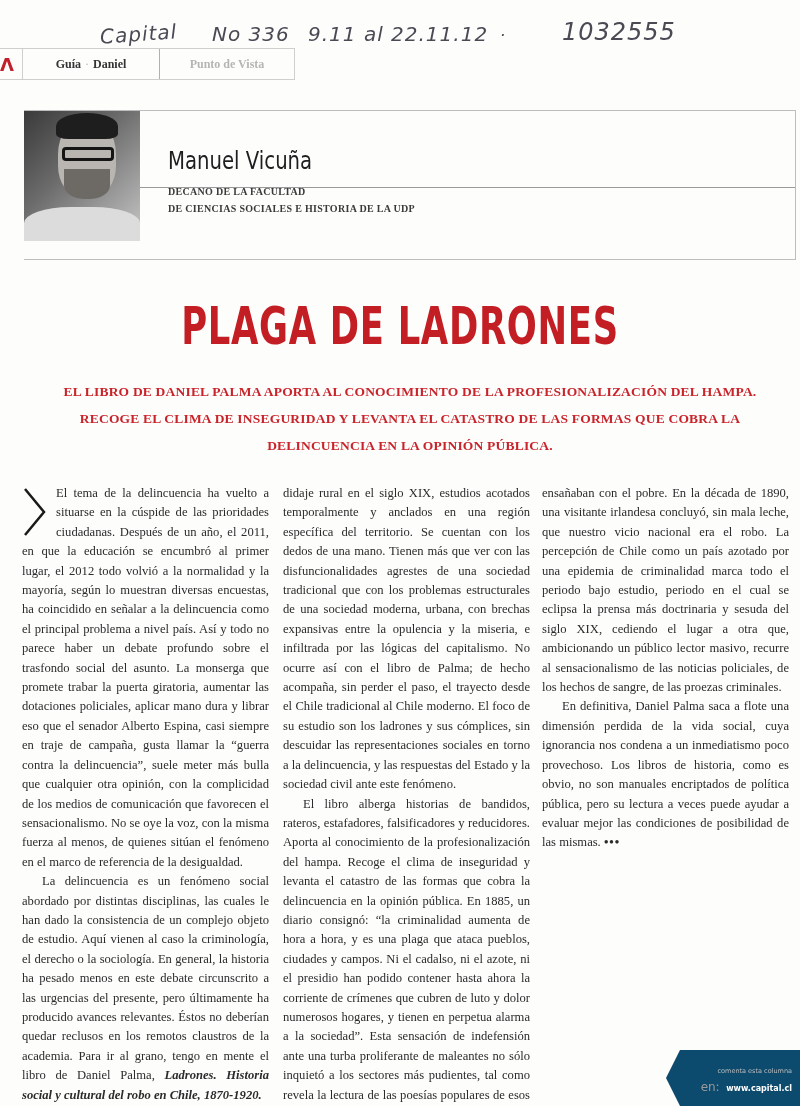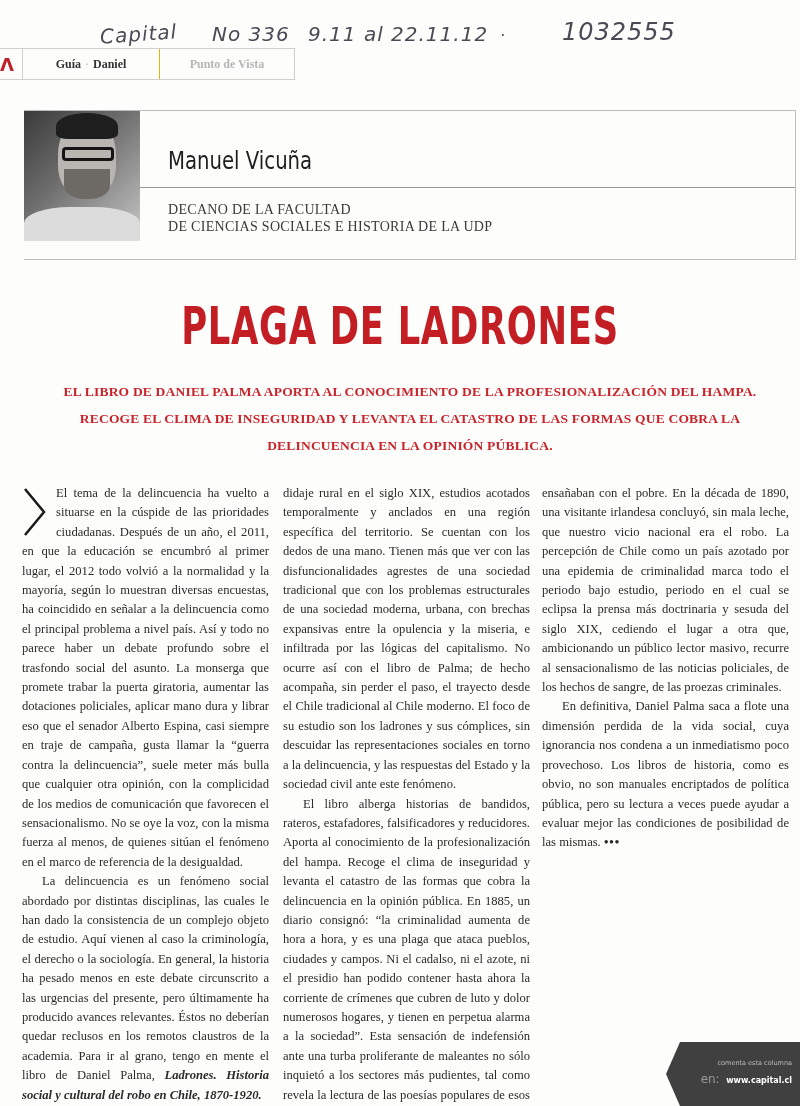--- a/index.html
+++ b/index.html
@@ -70,22 +70,22 @@
   .author-name-row {
     position: absolute; left: 116px; top: 0; right: 0; height: 76px;
     border-bottom: 1px solid #9a9a9a;
   }
   .author-name {
     position: absolute; left: 28px; top: 36px;
     font-family: "DejaVu Sans", sans-serif; font-size: 24px; color: #1e1e1e;
     transform: scaleX(0.82); transform-origin: left;
   }
   .author-role {
-    position: absolute; left: 144px; top: 90px;
-    font-size: 14px; font-weight: normal; color: #3a3a3a; line-height: 17px; letter-spacing: 0.3px;
+    position: absolute; left: 144px; top: 72px;
+    font-size: 10px; font-weight: bold; color: #3a3a3a; line-height: 17px; letter-spacing: 0.3px;
   }
 
   .headline {
     position: absolute; top: 296px; left: 0; width: 800px; text-align: center;
     font-family: "DejaVu Sans", sans-serif; font-weight: bold; font-size: 52px;
     color: #c41e25; letter-spacing: 1px;
     transform: scaleX(0.68); transform-origin: center;
   }
   .deck {
     position: absolute; top: 378px; left: 60px; width: 700px; text-align: center;
@@ -101,22 +101,22 @@
   .col-3 { left: 542px; }
   .column p { margin: 0; text-indent: 20px; hyphens: auto; }
   .column p.first { text-indent: 0; }
   .column em { font-style: italic; font-weight: bold; }
   .chevron-drop {
     float: left; width: 26px; height: 52px; margin: 2px 8px 0 0;
   }
   .end-mark { letter-spacing: 1px; font-weight: bold; }
 
   .web-tag {
-    position: absolute; right: 0; bottom: 0; width: 134px; height: 64px;
-    background: #404040; clip-path: polygon(14px 0, 100% 0, 100% 100%, 14px 100%, 0 50%);
+    position: absolute; right: 0; bottom: 0; width: 134px; height: 56px;
+    background: #0c4a6e; clip-path: polygon(14px 0, 100% 0, 100% 100%, 14px 100%, 0 50%);
     color: #e0e0e0; font-family: "DejaVu Sans", sans-serif;
   }
   .web-tag .line1 { position: absolute; right: 8px; top: 17px; font-size: 6.5px; color: #bdbdbd; }
   .web-tag .line2 { position: absolute; right: 8px; top: 30px; font-size: 8px; }
   .web-tag .line2 b { color: #fff; text-align: center; }
   .web-tag .prefix { color: #9a9a9a; font-size: 12px; margin-right: 4px; }
 </style>
 </head>
 <body>
 

